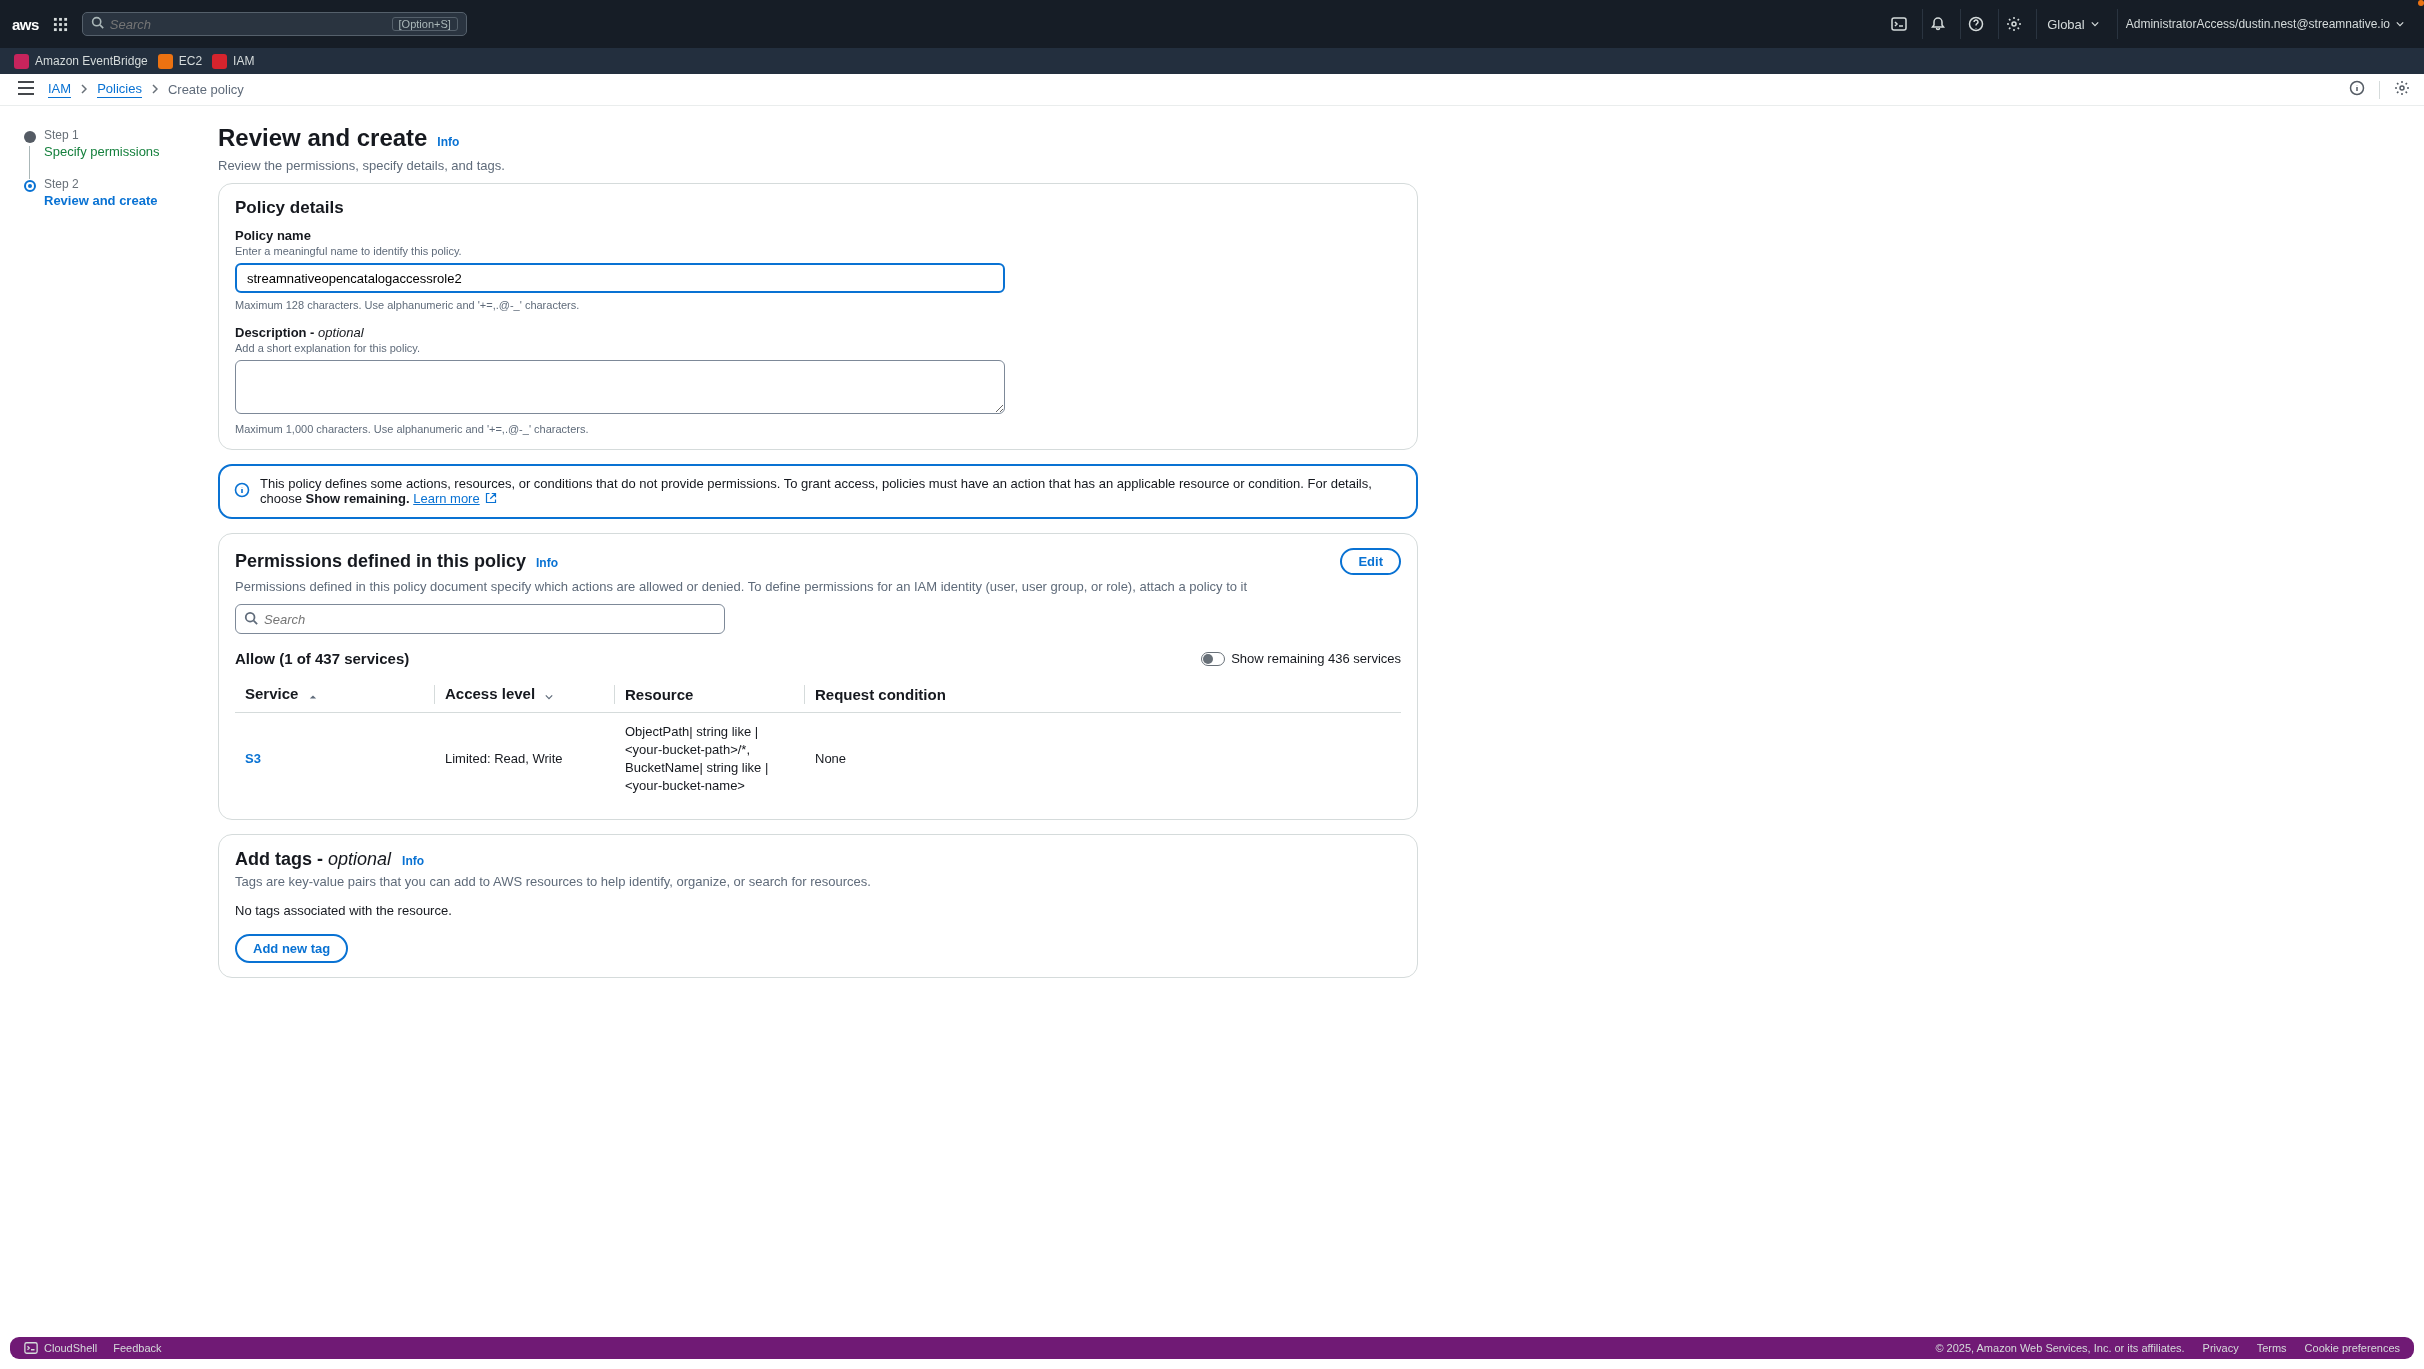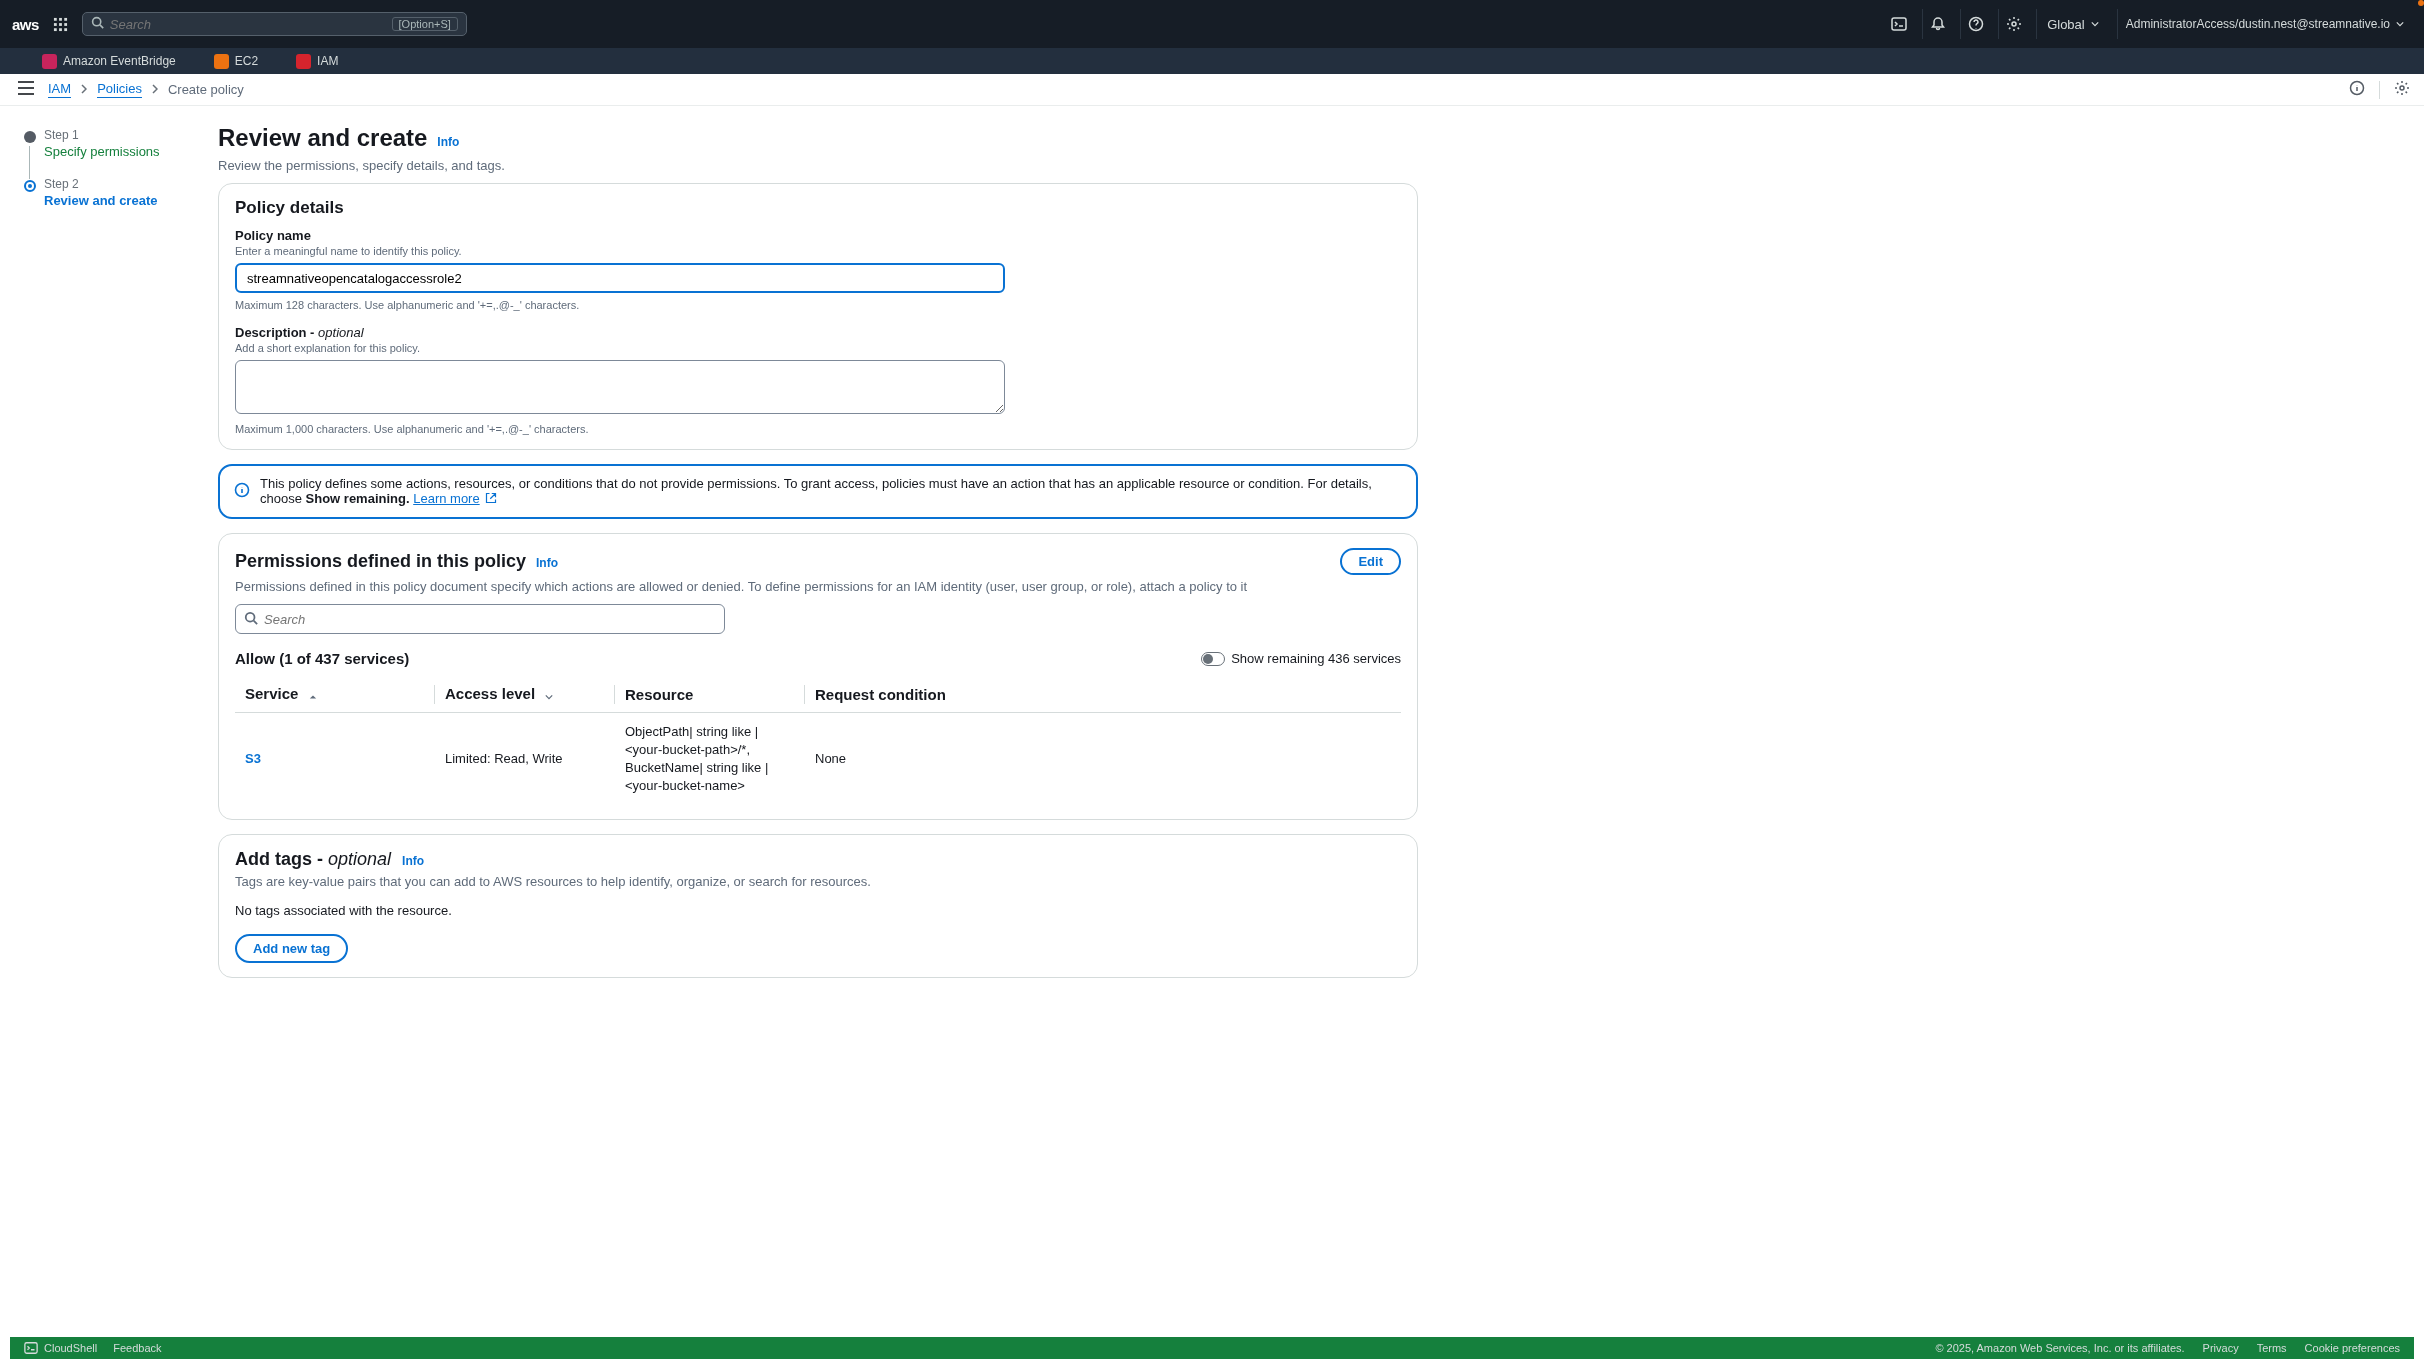--- a/index.html
+++ b/index.html
@@ -15,21 +15,21 @@
 .search-container .shortcut { border: 1px solid #55606b; border-radius: 3px; padding: 0 6px; font-size: 11px; color: #aab7b8; }
 .search-container .srch-ic { color:#aab7b8; }
 .header-right { margin-left: auto; display: flex; align-items: center; gap: 8px; }
 .header-icon-btn { width: 30px; height: 30px; display: flex; align-items: center; justify-content: center; cursor: pointer; color:#d5dbdb; border-left:1px solid #2a3440; }
 .header-icon-btn:first-child { border-left:none; }
 .region-selector { display: flex; align-items: center; gap: 6px; cursor: pointer; font-size: 13px; padding: 0 10px; border-left:1px solid #2a3440; height:30px;}
 .account-selector { display: flex; align-items: center; gap: 6px; cursor: pointer; font-size: 12px; padding: 0 8px; border-left:1px solid #2a3440; height:30px;}
 
 
 .service-bar { background: #232F3E; height: 26px; display: flex; align-items: center; padding: 0 14px; gap: 10px; }
-.service-chip { display: flex; align-items: center; gap: 6px; color: #d5dbdb; font-size: 12px; cursor: pointer; margin-left: 28px; }
+.service-chip { display: flex; align-items: center; gap: 6px; color: #d5dbdb; font-size: 12px; cursor: pointer; }
 .service-chip .sq { width:15px; height:15px; border-radius:3px; display:flex; align-items:center; justify-content:center; }
 .sq.pink { background:#c7245c; }
 .sq.orange { background:#ec7211; }
 .sq.red { background:#d6242d; }
 
 
 .breadcrumb-bar { height: 32px; border-bottom: 1px solid #eaeded; display: flex; align-items: center; padding: 0 14px 0 18px; }
 .hamburger { margin-right: 14px; cursor: pointer; }
 .breadcrumb { display: flex; align-items: center; gap: 10px; font-size: 13px; }
 .breadcrumb a { color: #0972d3; text-decoration: none; }
@@ -101,21 +101,21 @@
 .s3-link { color: #0972d3; font-weight:700; cursor: pointer; }
 
 
 .tags-title { font-size: 18px; font-weight: 700; }
 .tags-title .optional { font-style: italic; font-weight: 400; }
 .tags-desc { color: #5f6b7a; font-size: 13px; margin: 4px 0 14px 0; }
 .no-tags { font-size: 13px; color: #16191f; margin-bottom: 16px; }
 .add-tag-btn { border: 2px solid #0972d3; color: #0972d3; background: #fff; border-radius: 18px; padding: 5px 16px; font-size: 13px; font-weight: 700; cursor: pointer; }
 
 
-.footer-bar { position: fixed; bottom: 10px; left: 10px; right: 10px; height: 22px; background: #15803d; color: #d5dbdb; display: flex; align-items: center; padding: 0 14px; font-size: 11px; border-radius:0; }
+.footer-bar { position: fixed; bottom: 10px; left: 10px; right: 10px; height: 22px; background: #701a75; color: #d5dbdb; display: flex; align-items: center; padding: 0 14px; font-size: 11px; border-radius:9px; }
 .footer-bar .fl { display: flex; gap: 16px; align-items: center; }
 .footer-bar .cs { display:flex; align-items:center; gap:6px; cursor:pointer;}
 .footer-bar .fr { margin-left: auto; display: flex; gap: 18px; align-items: center; }
 .footer-bar a { color: #d5dbdb; text-decoration: none; cursor: pointer; }
 </style>
 </head>
 <body>
 
 <div class="top-header">
   <div class="dot"></div>

